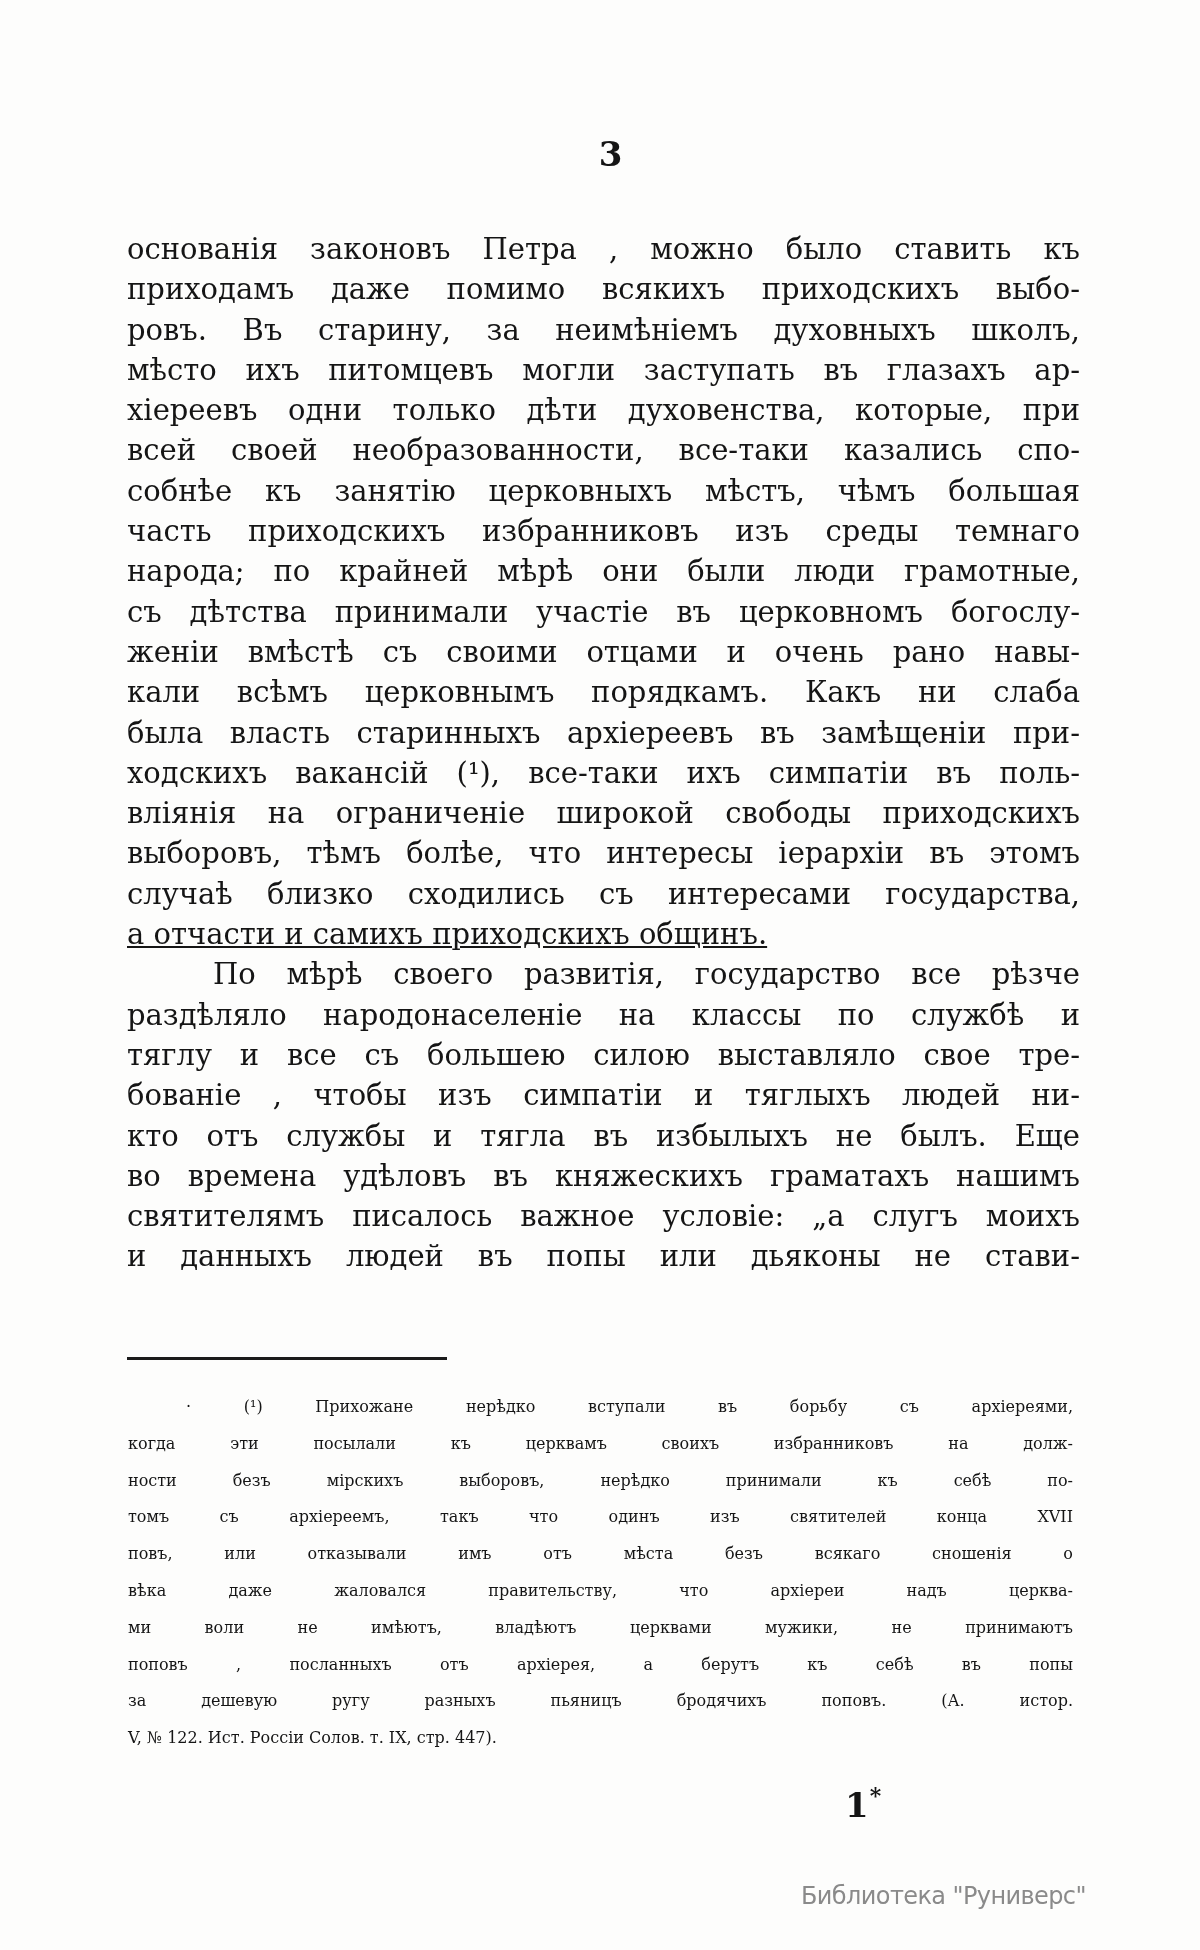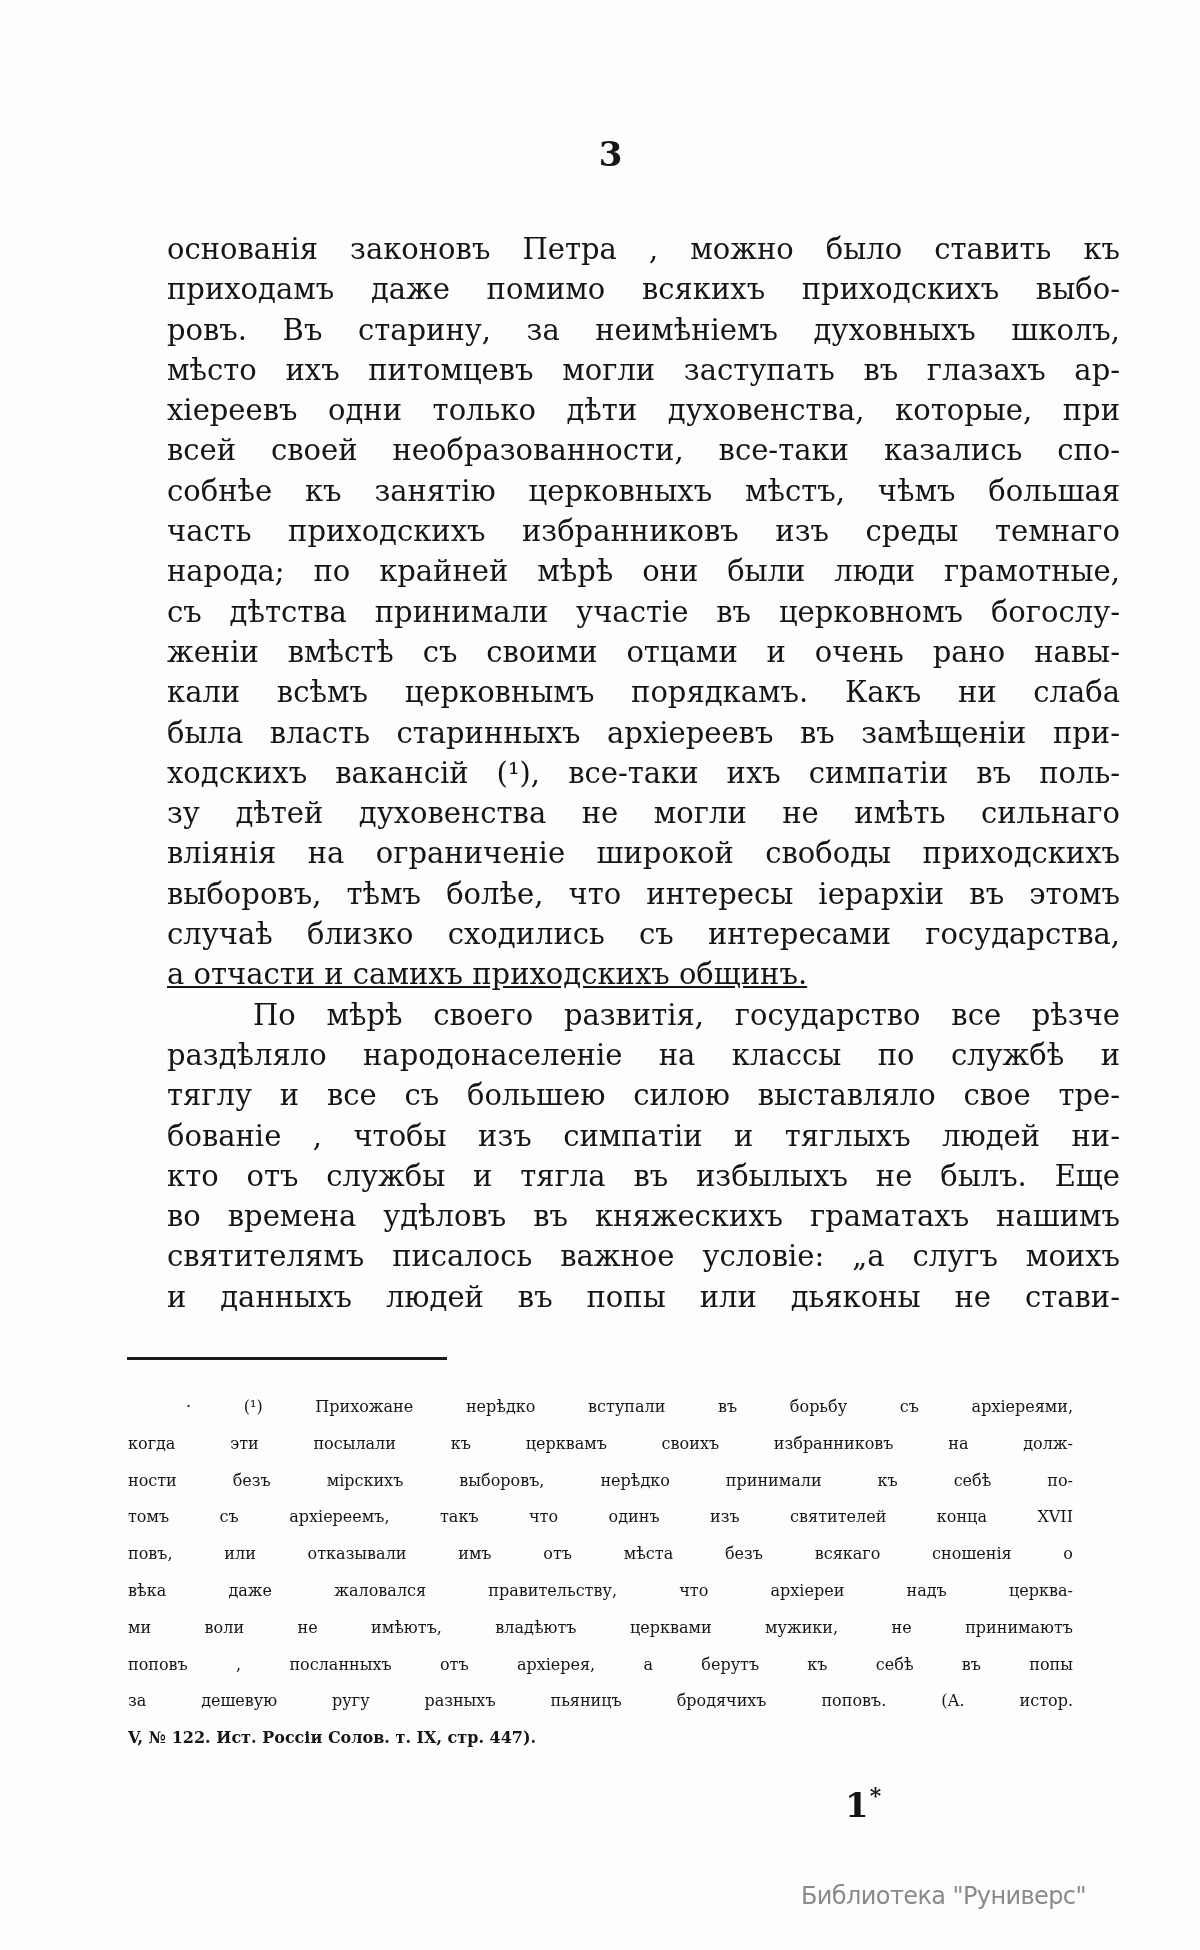--- a/index.html
+++ b/index.html
@@ -20,21 +20,20 @@
     text-align:center;
     font-size:34px;
     font-weight:700;
     letter-spacing:1px;
   }
   .main{
     position:absolute;
     left:127px;
     top:229px;
     width:953px;
-    margin-left:40px;
   }
   .ml{
     font-size:29px;
     line-height:40.3px;
     height:40.3px;
     overflow:visible;
     white-space:nowrap0; 
     text-align:justify;
     text-align-last:justify;
   }
@@ -55,21 +54,21 @@
     width:945px;
   }
   .fl{
     font-size:16px;
     line-height:36.8px;
     height:36.8px;
     text-align:justify;
     text-align-last:justify;
   }
   .fl.indent{ text-indent:58px; }
-  .fl.end{ text-align-last:left;font-weight:bold; }
+  .fl.end{ text-align-last:left; }
   .sig{
     position:absolute;
     left:845px;
     top:1782px;
     font-size:34px;
     font-weight:700;
   }
   .sig sup{
     font-size:22px;
     vertical-align:14px;
@@ -100,21 +99,20 @@
     <div class="ml">хіереевъ одни только дѣти духовенства, которые, при</div>
     <div class="ml">всей своей необразованности, все-таки казались спо-</div>
     <div class="ml">собнѣе къ занятію церковныхъ мѣстъ, чѣмъ большая</div>
     <div class="ml">часть приходскихъ избранниковъ изъ среды темнаго</div>
     <div class="ml">народа; по крайней мѣрѣ они были люди грамотные,</div>
     <div class="ml">съ дѣтства принимали участіе въ церковномъ богослу-</div>
     <div class="ml">женіи вмѣстѣ съ своими отцами и очень рано навы-</div>
     <div class="ml">кали всѣмъ церковнымъ порядкамъ. Какъ ни слаба</div>
     <div class="ml">была власть старинныхъ архіереевъ въ замѣщеніи при-</div>
     <div class="ml">ходскихъ вакансій (¹), все-таки ихъ симпатіи въ поль-</div>
-    <div class="ml">зу дѣтей духовенства не могли не имѣть сильнаго</div>
     <div class="ml">вліянія на ограниченіе широкой свободы приходскихъ</div>
     <div class="ml">выборовъ, тѣмъ болѣе, что интересы іерархіи въ этомъ</div>
     <div class="ml">случаѣ близко сходились съ интересами государства,</div>
     <div class="ml end">а отчасти и самихъ приходскихъ общинъ.</div>
     <div class="ml indent">По мѣрѣ своего развитія, государство все рѣзче</div>
     <div class="ml">раздѣляло народонаселеніе на классы по службѣ и</div>
     <div class="ml">тяглу и все съ большею силою выставляло свое тре-</div>
     <div class="ml">бованіе , чтобы изъ симпатіи и тяглыхъ людей ни-</div>
     <div class="ml">кто отъ службы и тягла въ избылыхъ не былъ. Еще</div>
     <div class="ml">во времена удѣловъ въ княжескихъ граматахъ нашимъ</div>

